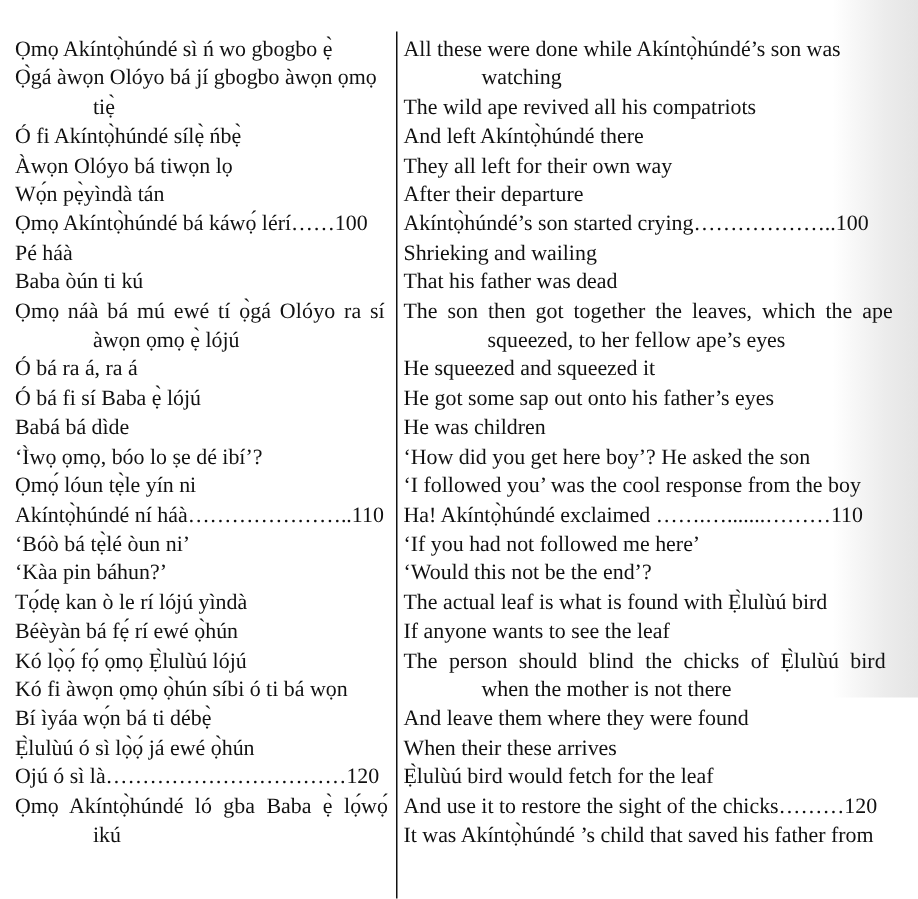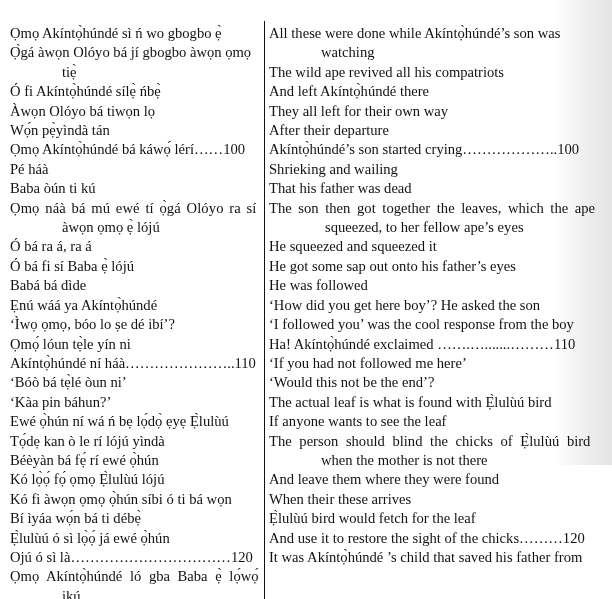--- a/index.html
+++ b/index.html
@@ -52,27 +52,25 @@
     <div class="line">Àwọn Olóyo bá tiwọn lọ</div>
     <div class="line">Wọ́n pẹ̀yìndà tán</div>
     <div class="line">Ọmọ Akíntọ̀húndé bá káwọ́ lérí……100</div>
     <div class="line">Pé háà</div>
     <div class="line">Baba òún ti kú</div>
     <div class="line" style="letter-spacing:0.1px;word-spacing:2px">Ọmọ náà bá mú ewé tí ọ̀gá Olóyo ra sí</div>
     <div class="line" style="padding-left:52px">àwọn ọmọ ẹ̀ lójú</div>
     <div class="line">Ó bá ra á, ra á</div>
     <div class="line">Ó bá fi sí Baba ẹ̀ lójú</div>
     <div class="line">Babá bá dìde</div>
-    <div class="line">Ẹnú wáá ya Akíntọ̀húndé</div>
     <div class="line">‘Ìwọ ọmọ, bóo lo ṣe dé ibí’?</div>
     <div class="line">Ọmọ́ lóun tẹ̀le yín ni</div>
     <div class="line">Akíntọ̀húndé ní háà…………………..110</div>
     <div class="line">‘Bóò bá tẹ̀lé òun ni’</div>
     <div class="line">‘Kàa pin báhun?’</div>
-    <div class="line">Ewé ọ̀hún ní wá ń bẹ lọ́dọ̀ ẹyẹ Ẹ̀lulùú</div>
     <div class="line">Tọ́dẹ kan ò le rí lójú yìndà</div>
     <div class="line">Béèyàn bá fẹ́ rí ewé ọ̀hún</div>
     <div class="line">Kó lọ̀ọ́ fọ́ ọmọ Ẹ̀lulùú lójú</div>
     <div class="line">Kó fi àwọn ọmọ ọ̀hún síbi ó ti bá wọn</div>
     <div class="line">Bí ìyáa wọ́n bá ti débẹ̀</div>
     <div class="line">Ẹ̀lulùú ó sì lọ̀ọ́ já ewé ọ̀hún</div>
     <div class="line">Ojú ó sì là……………………………120</div>
     <div class="line" style="word-spacing:4px">Ọmọ Akíntọ̀húndé ló gba Baba ẹ̀ lọ́wọ́</div>
     <div class="line" style="padding-left:52px">ikú</div>
   </div>
@@ -86,21 +84,21 @@
     <div class="line">And left Akíntọ̀húndé there</div>
     <div class="line">They all left for their own way</div>
     <div class="line">After their departure</div>
     <div class="line">Akíntọ̀húndé’s son started crying………………..100</div>
     <div class="line">Shrieking and wailing</div>
     <div class="line">That his father was dead</div>
     <div class="line" style="word-spacing:3px">The son then got together the leaves, which the ape</div>
     <div class="line" style="padding-left:56px">squeezed, to her fellow ape’s eyes</div>
     <div class="line">He squeezed and squeezed it</div>
     <div class="line">He got some sap out onto his father’s eyes</div>
-    <div class="line">He was followed</div>
+    <div class="line">He was children</div>
     <div class="line">‘How did you get here boy’? He asked the son</div>
     <div class="line">‘I followed you’ was the cool response from the boy</div>
     <div class="line">Ha! Akíntọ̀húndé exclaimed …….….......………110</div>
     <div class="line">‘If you had not followed me here’</div>
     <div class="line">‘Would this not be the end’?</div>
     <div class="line">The actual leaf is what is found with Ẹ̀lulùú bird</div>
     <div class="line">If anyone wants to see the leaf</div>
     <div class="line" style="word-spacing:4px">The person should blind the chicks of Ẹ̀lulùú bird</div>
     <div class="line" style="padding-left:52px">when the mother is not there</div>
     <div class="line">And leave them where they were found</div>

